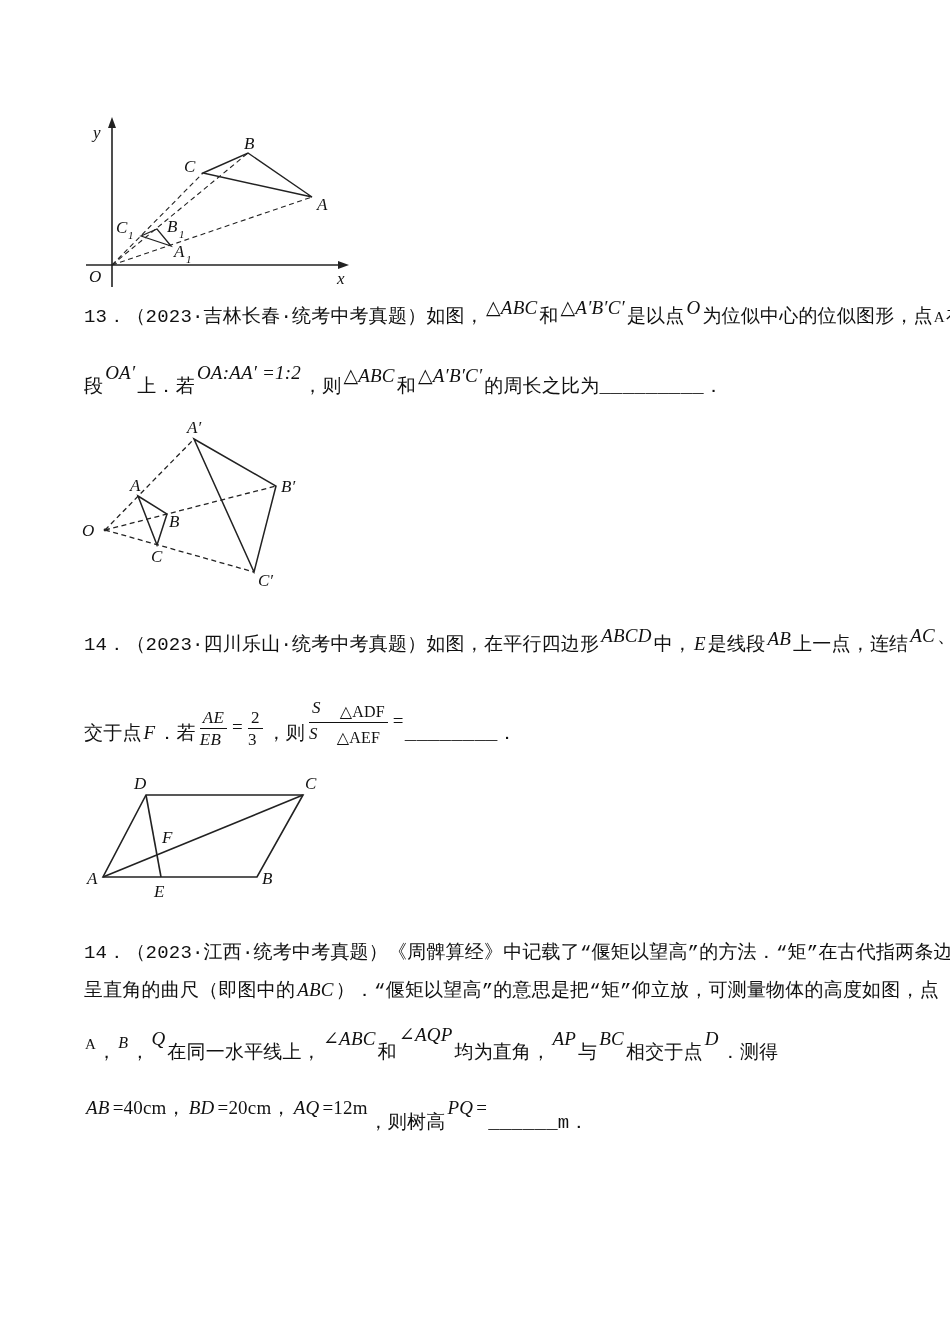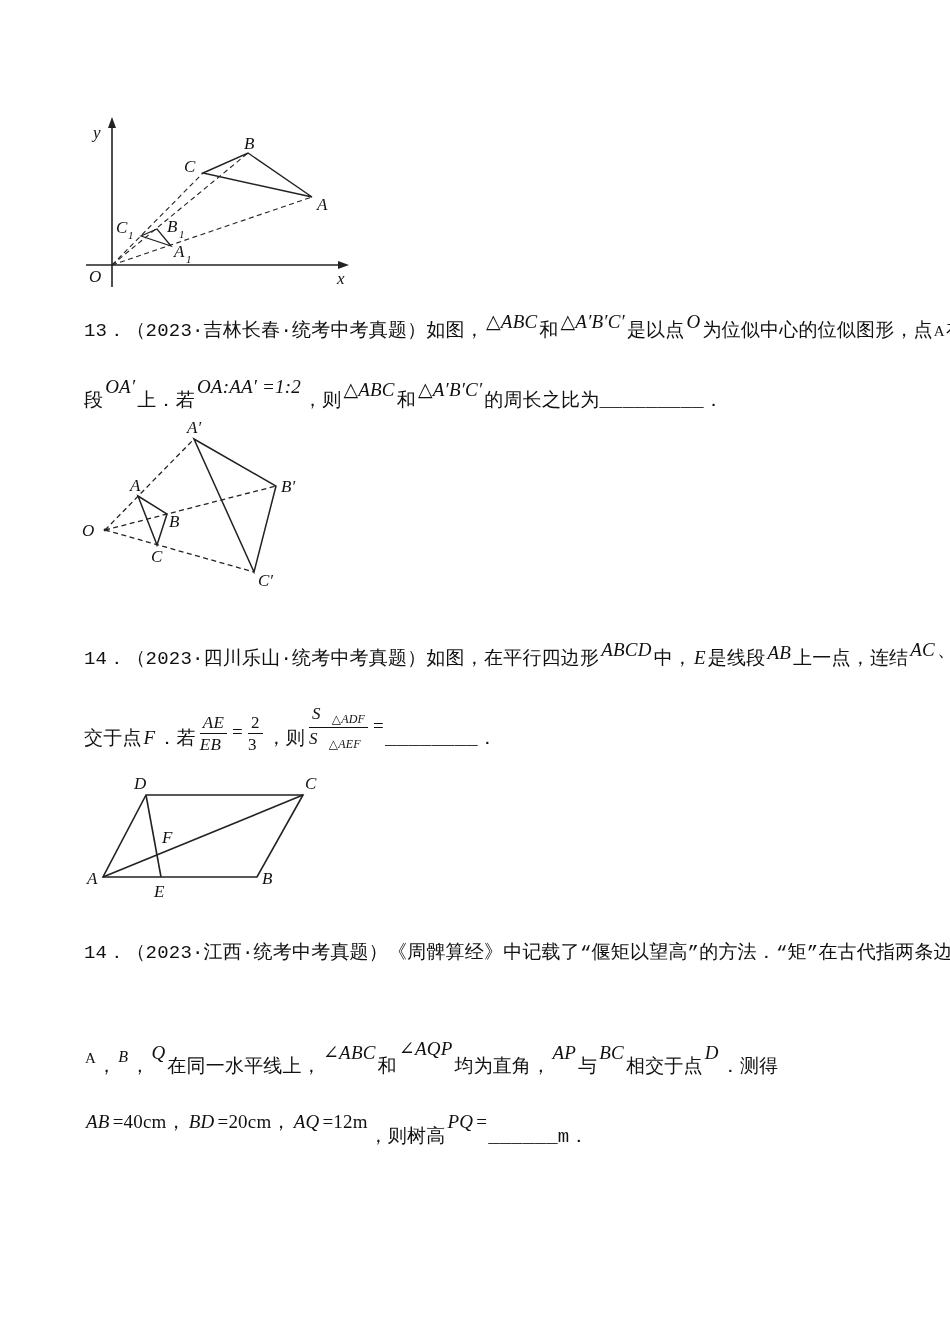--- a/index.html
+++ b/index.html
@@ -8,23 +8,23 @@
     font-family:"Liberation Serif","DejaVu Serif",serif;
     position:relative;overflow:hidden;
   }
   .page{position:absolute;inset:0;}
   .line{
     position:absolute;left:84px;white-space:nowrap;
     font-size:19px;line-height:27px;letter-spacing:0.2px;
   }
   .line span{display:inline-block;}
   .t{font-family:Liberation Mono, monospace;}
-  .m{font-style:italic;margin:14px 2px;}
+  .m{font-style:italic;margin:0 2px;}
   .mu{margin:0 1px;}
-  .sub{font-size:12px;font-style:italic;vertical-align:-4px;margin-left:11px;}
+  .sub{font-size:16px;vertical-align:-4px;margin-left:19px;}
   .frac{text-align:left;vertical-align:middle;line-height:1.12;margin:0 4px;font-size:17px;}
   .frac .num{display:block;border-bottom:1.3px solid #111;padding:0 3px 1px;}
   .frac .den{display:block;padding-top:1px;}
   .frac .m,.frac .mu{display:inline-block;margin:0;}
   .fig{position:absolute;}
   svg text{
     font-family:"Liberation Serif","DejaVu Serif",serif;
     font-style:italic;font-size:17px;fill:#111;
   }
   svg text.sublbl{font-size:11px;}
@@ -94,16 +94,17 @@
     <line class="ln" stroke-width="1.6" x1="71" y1="27" x2="86" y2="109"></line>
     <text x="59" y="21">D</text>
     <text x="230" y="21">C</text>
     <text x="12" y="116">A</text>
     <text x="187" y="116">B</text>
     <text x="79" y="129">E</text>
     <text x="87" y="75">F</text>
   </svg>
 
   <div class="line" style="top:938px"><span class="t">14．（2023·江西·统考中考真题）《周髀算经》中记载了“偃矩以望高”的方法．“矩”在古代指两条边</span></div>
+  <div class="line" style="top:976px"><span class="t">呈直角的曲尺（即图中的</span><span class="m">ABC</span><span class="t">）．“偃矩以望高”的意思是把“矩”仰立放，可测量物体的高度如图，点</span></div>
   <div class="line" style="top:1038px"><span class="mu" style="position: relative; top: -9px; font-size: 15px;">A</span><span class="t">，</span><span class="m" style="position: relative; top: -10px; font-size: 16px;">B</span><span class="t">，</span><span class="m" style="position: relative; top: -13px;">Q</span><span class="t">在同一水平线上，</span><span class="m" style="position: relative; top: -13px;">∠ABC</span><span class="t">和</span><span class="m" style="position: relative; top: -17px;">∠AQP</span><span class="t">均为直角，</span><span class="m" style="position: relative; top: -13px;">AP</span><span class="t">与</span><span class="m" style="position: relative; top: -13px;">BC</span><span class="t">相交于点</span><span class="m" style="position: relative; top: -13px;">D</span><span class="t">．测得</span></div>
   <div class="line" style="top:1108px"><span class="m" style="position: relative; top: -14px;">AB</span><span class="mu" style="position: relative; top: -14px;">=40cm，</span><span class="m" style="position: relative; top: -14px;">BD</span><span class="mu" style="position: relative; top: -14px;">=20cm，</span><span class="m" style="position: relative; top: -14px;">AQ</span><span class="mu" style="position: relative; top: -14px;">=12m</span><span class="t">，则树高</span><span class="m" style="position: relative; top: -14px;">PQ</span><span class="mu" style="position: relative; top: -14px;">=</span><span class="t">______m．</span></div>
 
 </div>
 
 </body></html>

